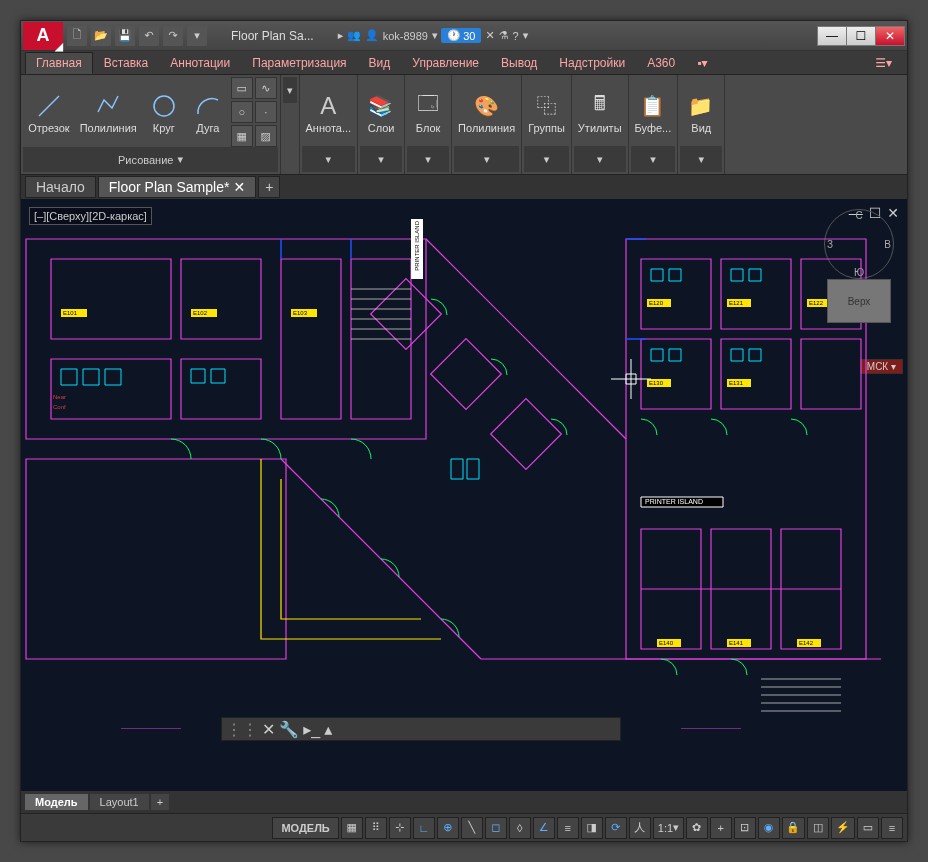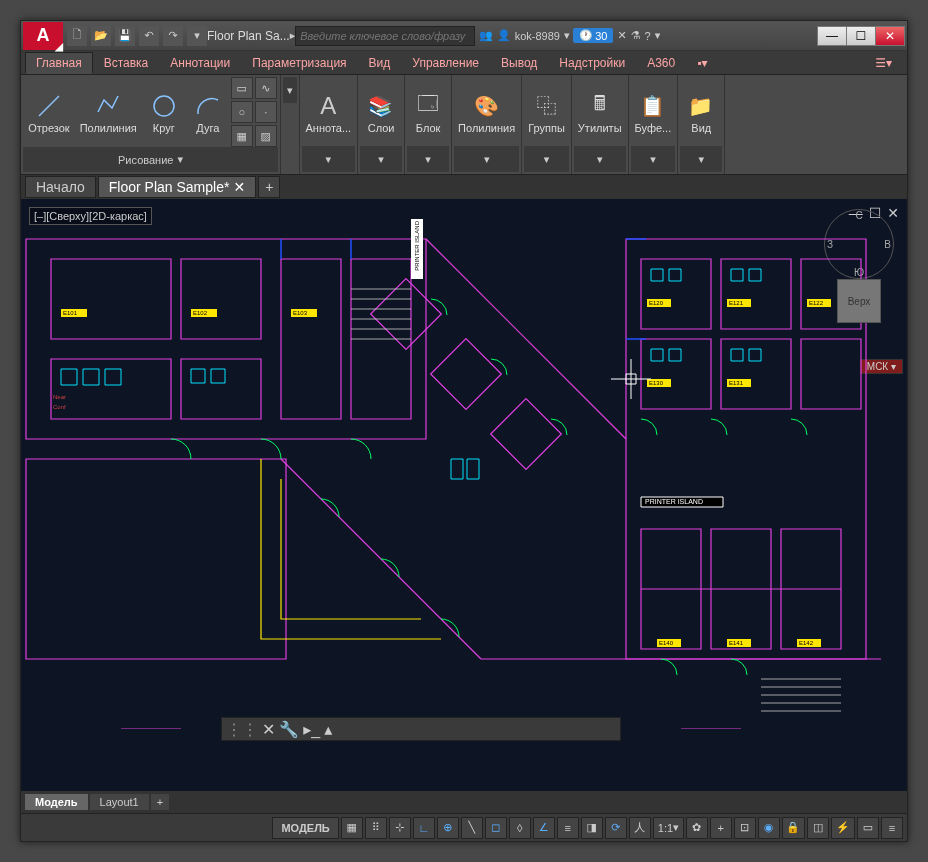--- a/index.html
+++ b/index.html
@@ -3,21 +3,21 @@
 <meta charset="utf-8">
 <style>
 * { margin: 0; padding: 0; box-sizing: border-box; font-family: "Segoe UI", Tahoma, sans-serif; }
 body { background: #484848; width: 928px; height: 862px; overflow: hidden; position: relative; }
 .window { position: absolute; left: 20px; top: 20px; width: 888px; height: 822px; background: #4a4a4a; border: 1px solid #222; display: flex; flex-direction: column; box-shadow: 0 0 8px rgba(0,0,0,0.6); }
 .titlebar { height: 30px; background: linear-gradient(#555, #444); display: flex; align-items: center; padding: 0 2px; border-bottom: 1px solid #333; }
 .logo { width: 40px; height: 28px; background: #c8102e; margin-right: 4px; display: flex; align-items: center; justify-content: center; color: #fff; font-weight: bold; font-size: 18px; position: relative; }
 .logo::after { content: "◢"; position: absolute; bottom: -2px; right: 0; font-size: 10px; color: #fff; }
 .qat { display: flex; align-items: center; gap: 4px; }
 .qat-btn, .icon-btn { width: 20px; height: 20px; background: #555; border: none; display: flex; align-items: center; justify-content: center; color: #ccc; font-size: 11px; cursor: pointer; }
-.title-text { margin: 0 0; color: #ddd; font-size: 12px; flex-shrink: 0; }
+.title-text { margin: 0 24px; color: #ddd; font-size: 12px; flex-shrink: 0; }
 .search-box { flex: 1; max-width: 180px; background: #333; border: 1px solid #222; height: 20px; padding: 0 4px; color: #aaa; font-size: 11px; font-style: italic; }
 .user-area { display: flex; align-items: center; gap: 4px; margin-left: 4px; color: #ccc; font-size: 11px; }
 .user-area .badge { background: #2a7fd6; color: #fff; padding: 1px 6px; border-radius: 2px; display: flex; align-items: center; gap: 2px; }
 .win-controls { margin-left: auto; display: flex; }
 .win-btn { width: 30px; height: 20px; border: 1px solid #777; background: linear-gradient(#eee,#ccc); display: flex; align-items: center; justify-content: center; font-size: 12px; cursor: pointer; margin-left: -1px; }
 .win-btn.close { background: linear-gradient(#e66,#c8102e); color: #fff; }
 .ribbon-tabs { height: 24px; background: #3a3a3a; display: flex; align-items: end; padding: 0 4px; border-bottom: 1px solid #222; }
 .rtab { padding: 3px 10px; color: #fca5a5; font-size: 12px; cursor: pointer; border: 1px solid transparent; }
 .rtab.active { background: #4a4a4a; border-color: #222; border-bottom-color: #4a4a4a; }
 .ribbon { height: 100px; background: #4a4a4a; display: flex; border-bottom: 1px solid #222; }
@@ -28,21 +28,21 @@
 .rbtn .ic { width: 32px; height: 32px; display: flex; align-items: center; justify-content: center; font-size: 20px; }
 .small-col { display: flex; flex-direction: column; gap: 2px; }
 .small-btn { width: 22px; height: 22px; background: #555; border: 1px solid #333; display: flex; align-items: center; justify-content: center; color: #ccc; font-size: 11px; cursor: pointer; }
 .doc-tabs { height: 24px; background: #333; display: flex; align-items: center; padding: 2px 4px; gap: 2px; }
 .dtab { padding: 2px 10px; background: #444; color: #ccc; font-size: 14px; border: 1px solid #222; cursor: pointer; display: flex; align-items: center; gap: 4px; }
 .dtab.active { background: #555; color: #fff; }
 .viewport { flex: 1; background: #0d1424; position: relative; overflow: hidden; }
 .vp-label { position: absolute; top: 8px; left: 8px; color: #ccc; font-size: 11px; background: rgba(0,0,0,0.3); padding: 2px 4px; border: 1px solid #555; }
 .vp-controls-tr { position: absolute; top: 6px; right: 8px; display: flex; gap: 6px; color: #ccc; font-size: 14px; }
 .viewcube { position: absolute; top: 40px; right: 8px; width: 80px; height: 110px; display: flex; flex-direction: column; align-items: center; justify-content: center; color: #aaa; font-size: 11px; }
-.cube-face { width: 44px; height: 44px; background: #777; border: 1px solid #555; display: flex; align-items: center; justify-content: center; font-size: 10px; color: #333; }
+.cube-face { width: 64px; height: 44px; background: #777; border: 1px solid #555; display: flex; align-items: center; justify-content: center; font-size: 10px; color: #333; }
 .compass { width: 70px; height: 70px; border: 1px solid #555; border-radius: 50%; position: relative; margin-top: -56px; }
 .compass span { position: absolute; font-size: 10px; }
 .compass .n { top: 0; left: 50%; transform: translateX(-50%); }
 .compass .s { bottom: 0; left: 50%; transform: translateX(-50%); }
 .compass .e { right: 2px; top: 50%; transform: translateY(-50%); }
 .compass .w { left: 2px; top: 50%; transform: translateY(-50%); }
 .wcs { position: absolute; top: 160px; right: 4px; background: #7f1d1d; color: #ccc; padding: 1px 6px; font-size: 10px; border: 1px solid #333; }
 .drawing { position: absolute; inset: 0; }
 .drawing line, .drawing rect, .drawing path, .drawing circle { vector-effect: non-scaling-stroke; }
 .cmdline { height: 24px; background: #3a3a3a; display: flex; align-items: center; padding: 0 4px; gap: 4px; position: absolute; bottom: 50px; left: 200px; width: 400px; border: 1px solid #222; }
@@ -65,21 +65,20 @@
     <div class="qat">
       <button class="qat-btn">🗋</button>
       <button class="qat-btn">📂</button>
       <button class="qat-btn">💾</button>
       <button class="qat-btn">↶</button>
       <button class="qat-btn">↷</button>
       <button class="qat-btn">▾</button>
     </div>
     <span class="title-text">Floor Plan Sa...</span>
     <span style="color:#ccc;font-size:11px">▸</span>
-    <input class="search-box" placeholder="Введите ключевое слово/фразу" style="">
     <div class="user-area">
       <span>👥</span>
       <span>👤</span>
       <span>kok-8989</span>
       <span>▾</span>
       <span class="badge">
           <span>🕐</span>
           <span>30</span>
         </span>
       <span>✕</span>

